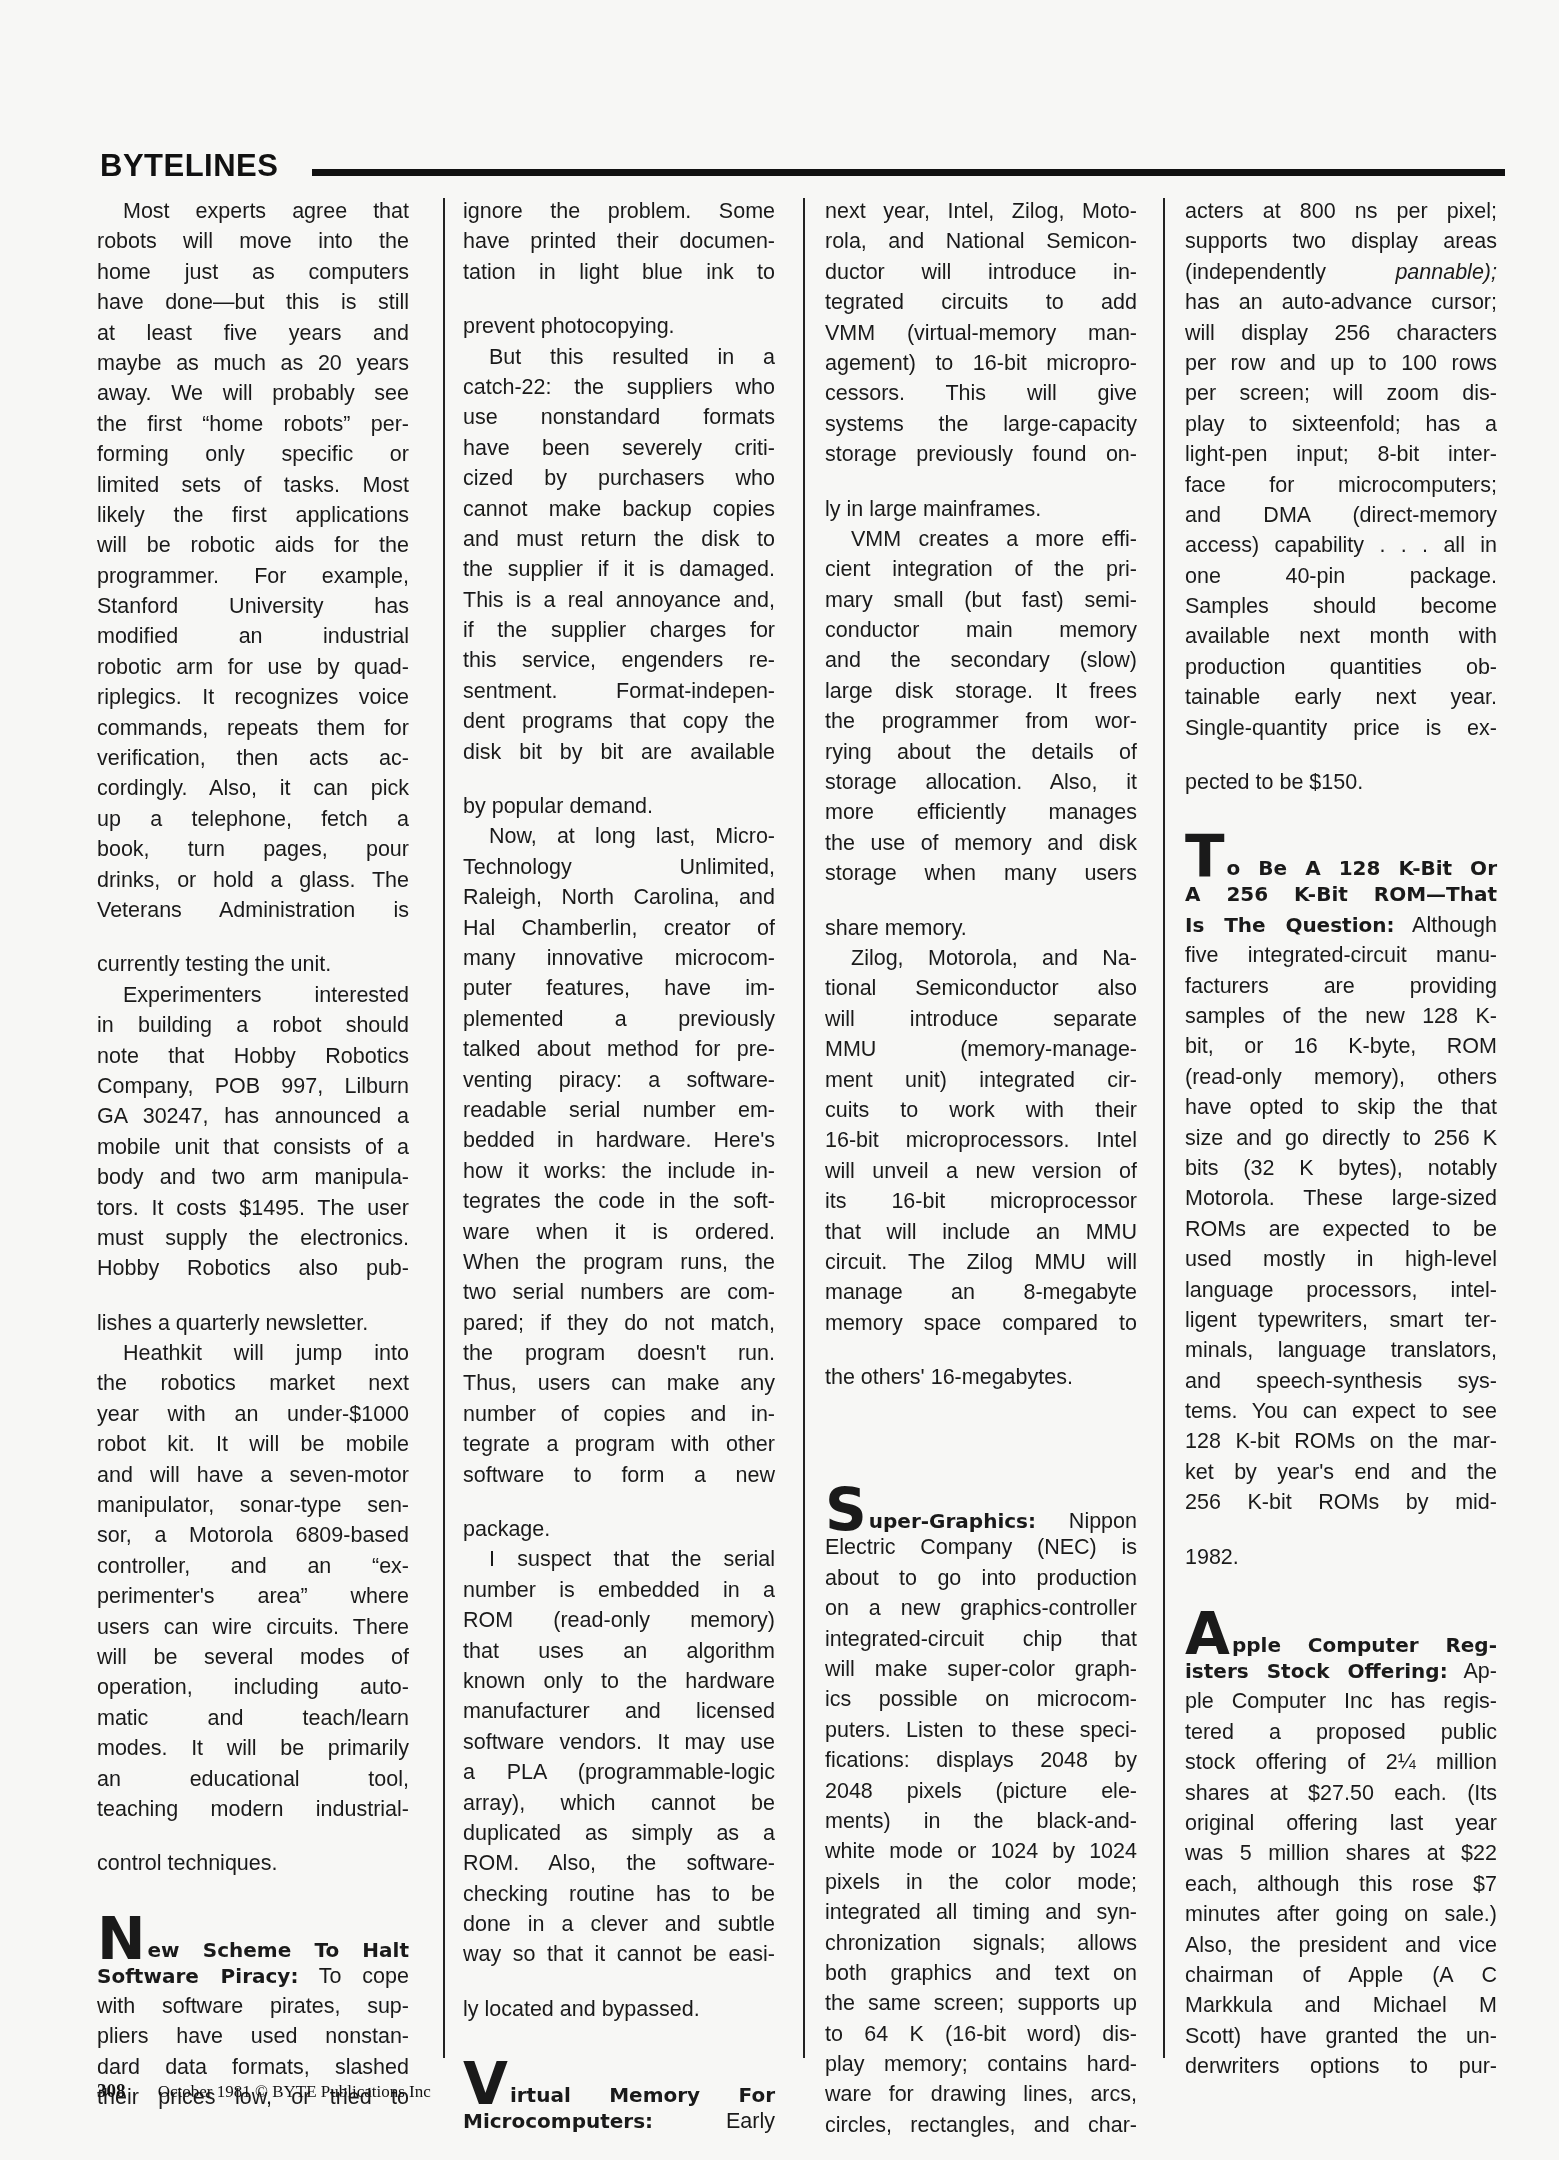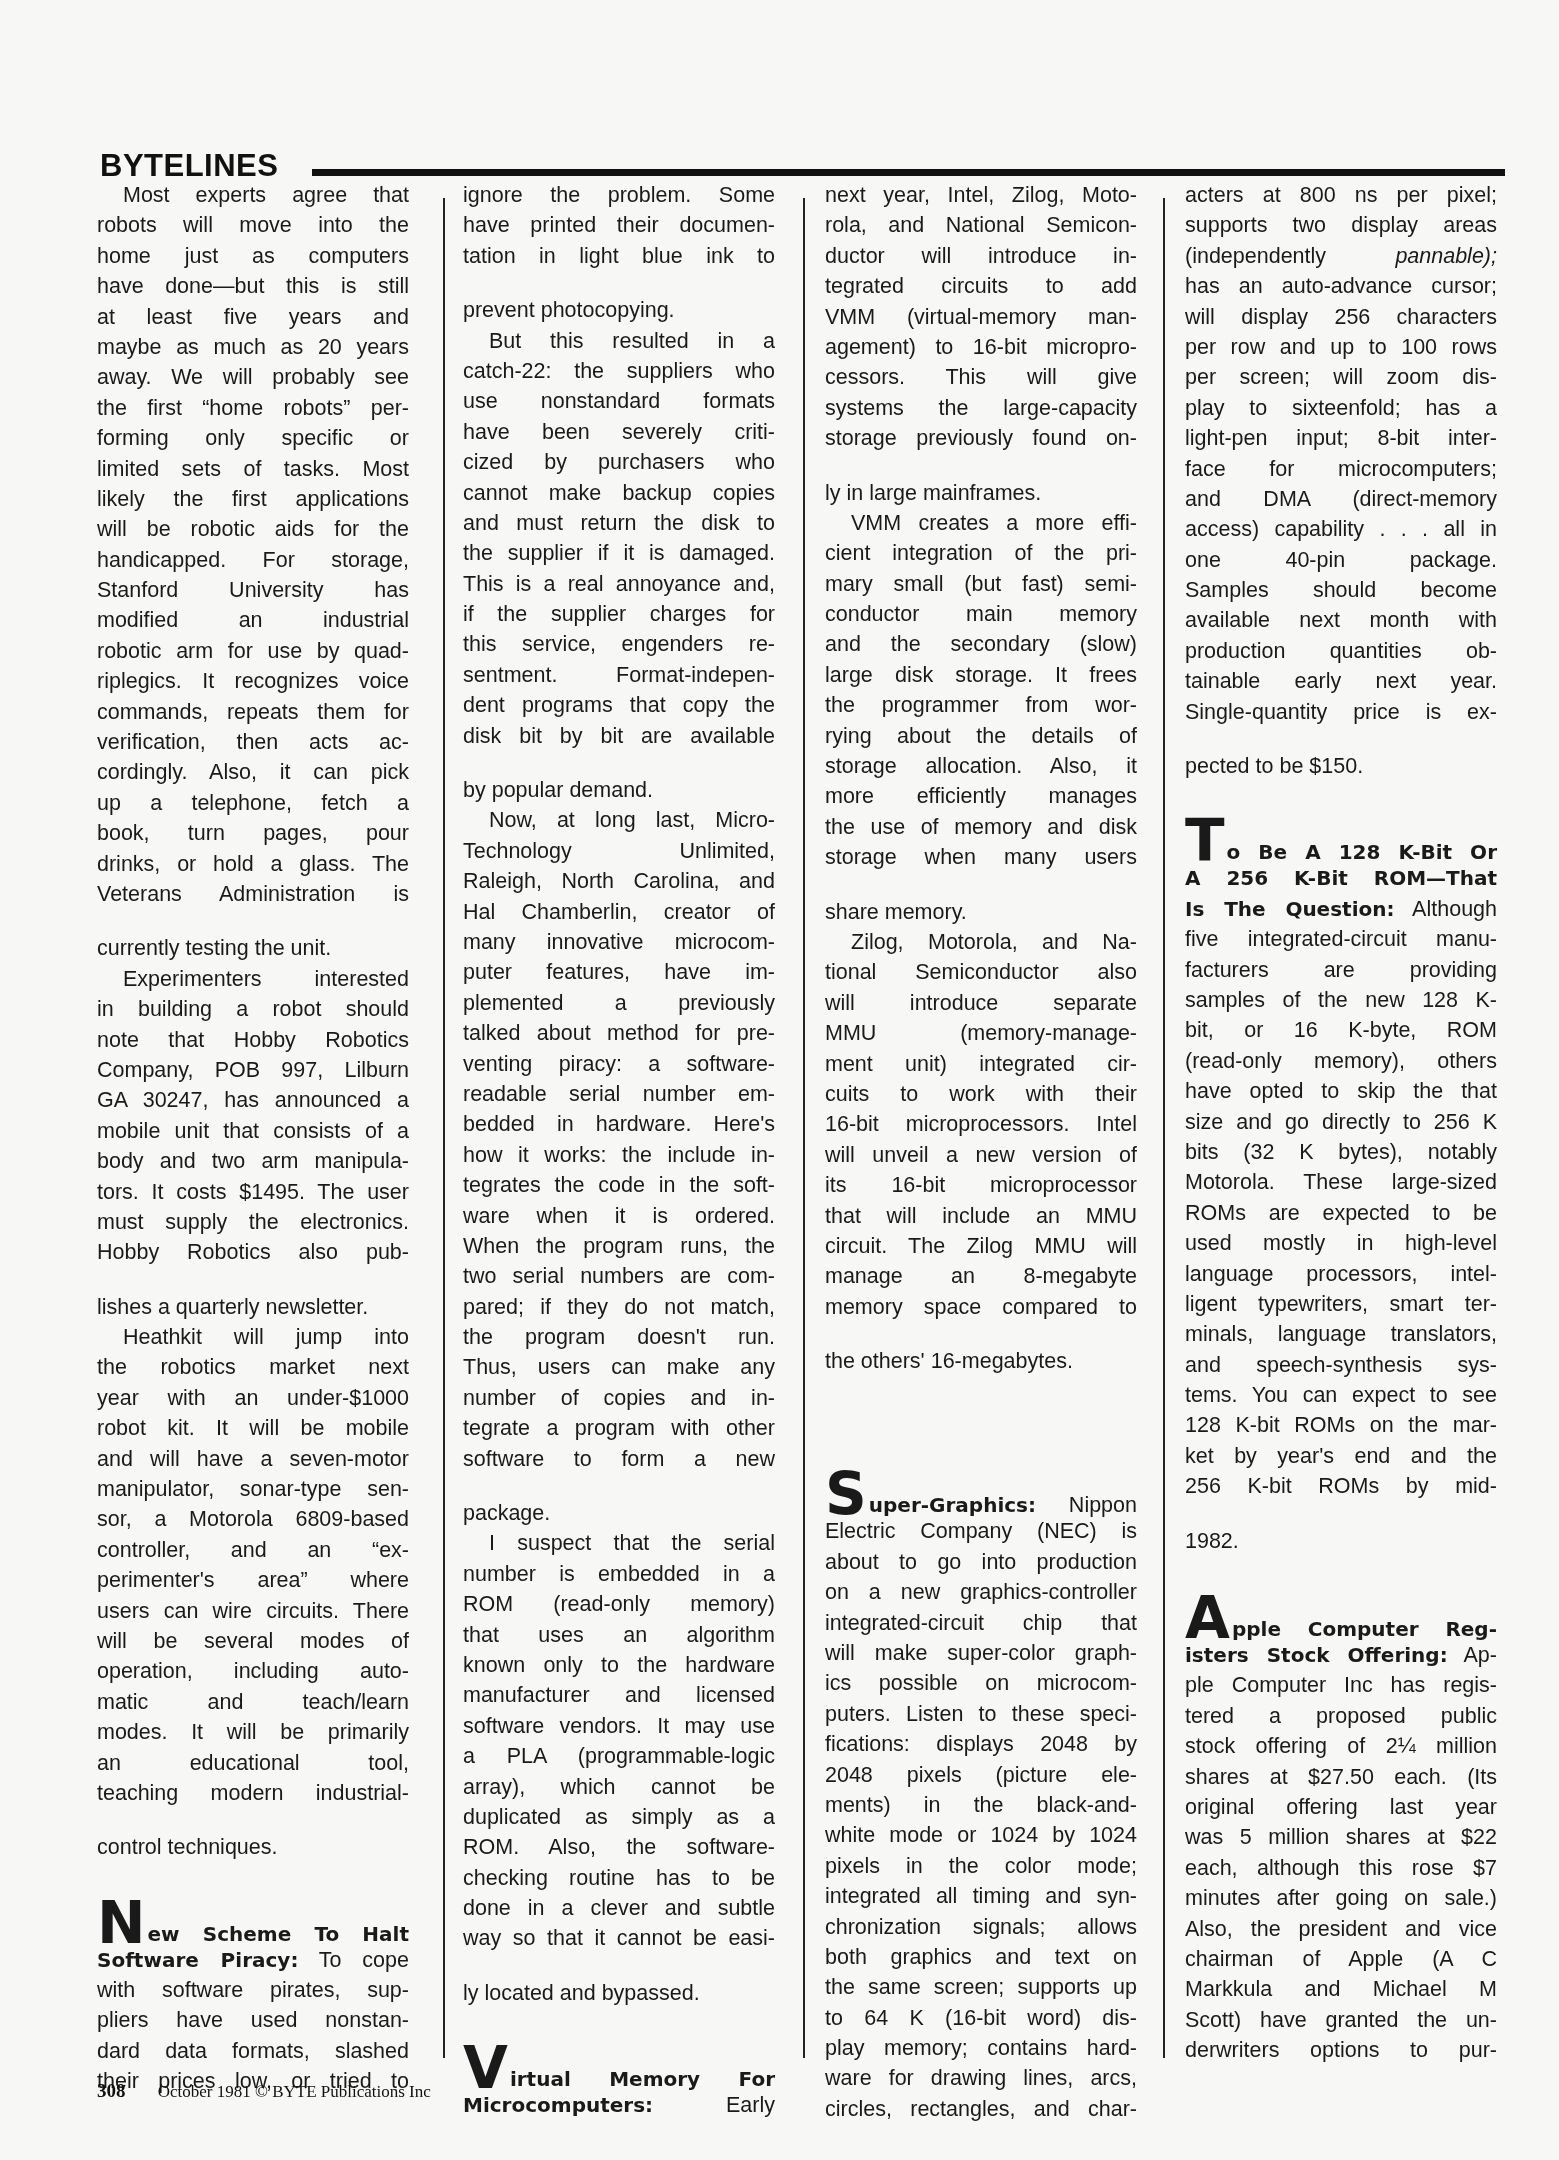--- a/index.html
+++ b/index.html
@@ -1,19 +1,19 @@
 <!DOCTYPE html>
 <html><head>
 <meta charset="utf-8">
 <style>
   html,body{margin:0;padding:0;}
   body{width:1559px;height:2160px;background:#f7f7f5;position:relative;overflow:hidden;color:#1a1a1a;}
   .hdr{position:absolute;left:100px;top:148px;font-family:Liberation Sans, sans-serif;font-weight:bold;font-size:31px;letter-spacing:0.5px;color:#111;}
   .rule{position:absolute;left:312px;top:169px;width:1193px;height:7px;background:#111;}
-  .col{position:absolute;top:180px;width:312px;font-family:"Liberation Sans",sans-serif;font-size:21.5px;color:#1a1a1a;}
+  .col{position:absolute;top:196px;width:312px;font-family:"Liberation Sans",sans-serif;font-size:21.5px;color:#1a1a1a;}
   .ln{display:block;height:30.4px;line-height:30.4px;text-align:justify;text-align-last:justify;white-space:nowrap;overflow:visible;}
   .ln.last{text-align-last:left;margin-top:24px;}
   .ln.ind{text-indent:26px;}
   .gap{display:block;}
   .div{position:absolute;top:198px;width:2px;background:#222;}
   .drop{font-family:"DejaVu Sans",sans-serif;font-weight:900;font-size:58px;line-height:44px;vertical-align:-2px;margin-right:2px;}
   .hl{font-family:"DejaVu Sans",sans-serif;font-weight:bold;font-size:20px;}
   .it{font-style:italic;}
   .footer{position:absolute;left:97px;top:2080px;font-family:"Liberation Serif",serif;font-size:17px;color:#111;}
   .pg{font-weight:bold;font-size:19px;margin-right:28px;}
@@ -34,21 +34,21 @@
     <span class="ln">home just as computers</span>
     <span class="ln">have done—but this is still</span>
     <span class="ln">at least five years and</span>
     <span class="ln">maybe as much as 20 years</span>
     <span class="ln">away. We will probably see</span>
     <span class="ln">the first “home robots” per-</span>
     <span class="ln">forming only specific or</span>
     <span class="ln">limited sets of tasks. Most</span>
     <span class="ln">likely the first applications</span>
     <span class="ln">will be robotic aids for the</span>
-    <span class="ln">handicapped. For storage,</span>
+    <span class="ln">programmer. For example,</span>
     <span class="ln">Stanford University has</span>
     <span class="ln">modified an industrial</span>
     <span class="ln">robotic arm for use by quad-</span>
     <span class="ln">riplegics. It recognizes voice</span>
     <span class="ln">commands, repeats them for</span>
     <span class="ln">verification, then acts ac-</span>
     <span class="ln">cordingly. Also, it can pick</span>
     <span class="ln">up a telephone, fetch a</span>
     <span class="ln">book, turn pages, pour</span>
     <span class="ln">drinks, or hold a glass. The</span>

